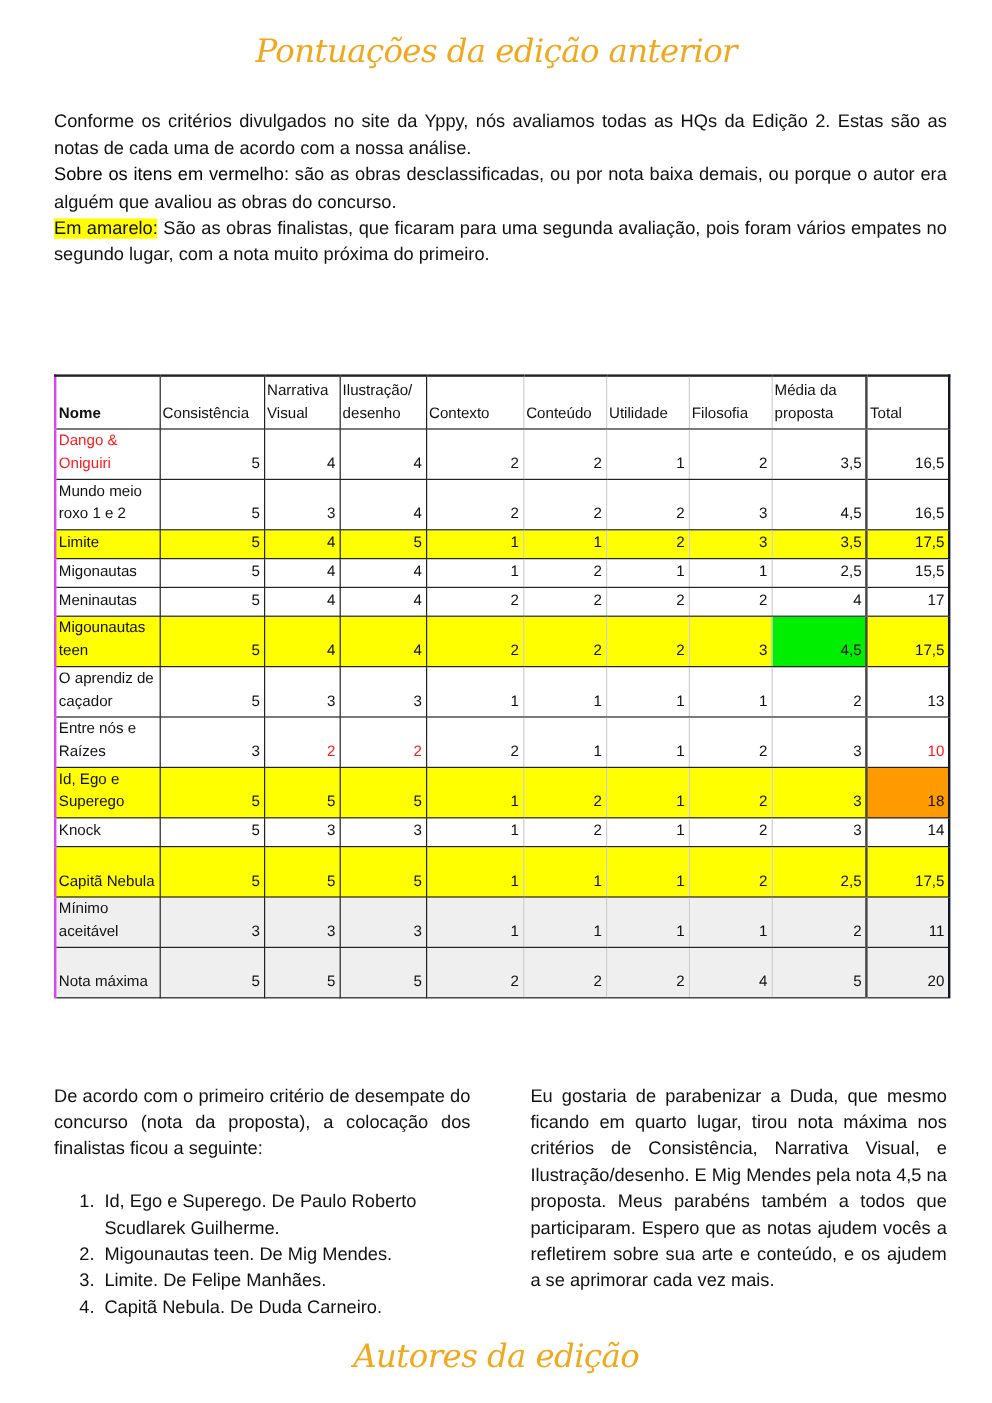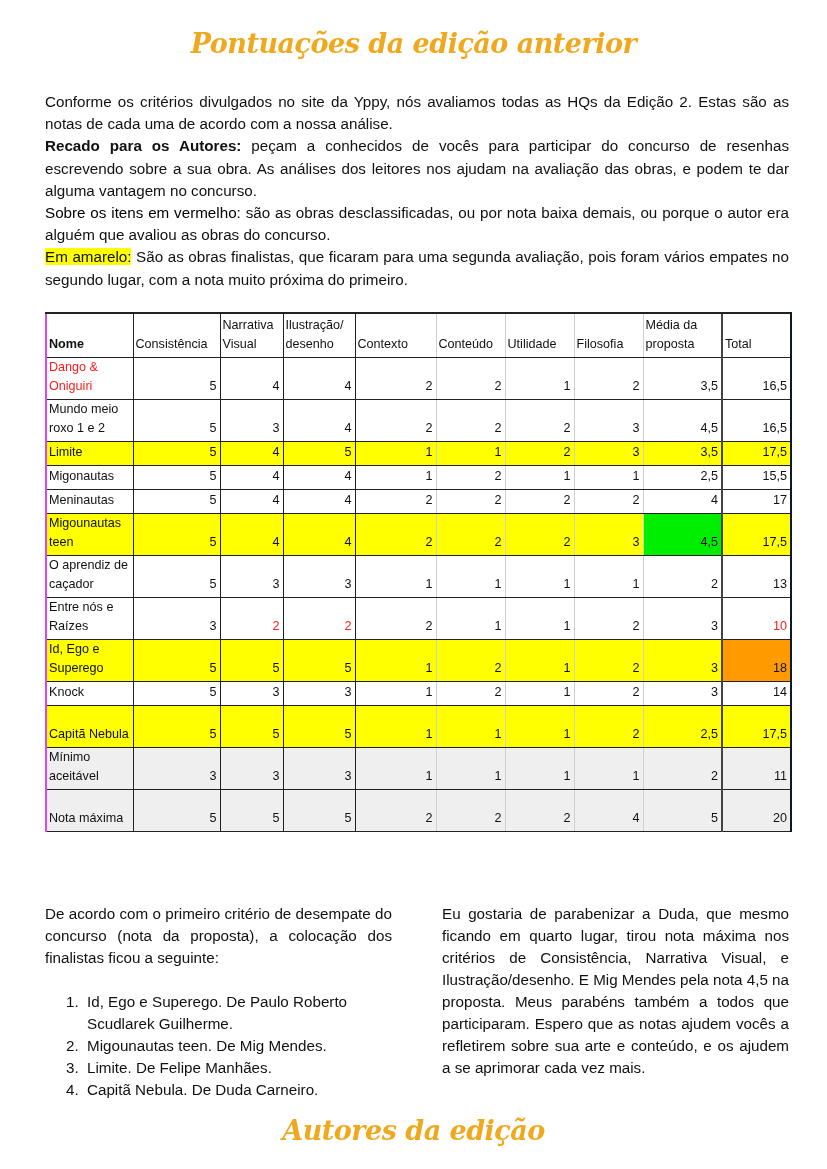--- a/index.html
+++ b/index.html
@@ -1,20 +1,20 @@
 <!DOCTYPE html>
 <html><head>
 <meta charset="utf-8">
 <style>
   html, body { margin: 0; padding: 0; background: #ffffff; }
   body { width: 827px; height: 1169px; position: relative; overflow: hidden;
          font-family: "Liberation Sans", sans-serif; color: #111; }
   .title {
     position: absolute; left: 0; width: 827px; text-align: center;
-    font-family: "DejaVu Serif", serif; font-style: italic; font-weight: bold;
+    font-family: "DejaVu Serif", serif; font-style: italic; font-weight: normal;
     color: #f0a91e; font-size: 27px; letter-spacing: -0.5px;
   }
   #title-top { top: 28px; }
   #title-bottom { top: 1115px; }
   .intro {
     position: absolute; left: 45px; top: 91px; width: 744px;
     font-size: 15.2px; line-height: 22.2px; text-align: justify;
   }
   .intro p { margin: 0; }
   .red { color: #000000; }
@@ -54,21 +54,20 @@
   }
   .col-right p { margin: 0; }
 </style>
 </head>
 <body>
 
 <div class="title" id="title-top">Pontuações da edição anterior</div>
 
 <div class="intro">
   <p>Conforme os critérios divulgados no site da Yppy, nós avaliamos todas as HQs da Edição 2. Estas são as notas de cada uma de acordo com a nossa análise.</p>
-  <p><b>Recado para os Autores:</b><span> peçam a conhecidos de vocês para participar do concurso de resenhas escrevendo sobre a sua obra. As análises dos leitores nos ajudam na avaliação das obras, e podem te dar alguma vantagem no concurso.</span></p>
   <p><span class="red">Sobre os itens em vermelho:</span><span> são as obras desclassificadas, ou por nota baixa demais, ou porque o autor era alguém que avaliou as obras do concurso.</span></p>
   <p><span class="hl-yellow">Em amarelo:</span><span> São as obras finalistas, que ficaram para uma segunda avaliação, pois foram vários empates no segundo lugar, com a nota muito próxima do primeiro.</span></p>
 </div>
 
 <table class="scores">
   <colgroup>
     <col style="width:87px">
       <col style="width:87px">
       <col style="width:63px">
       <col style="width:72px">

